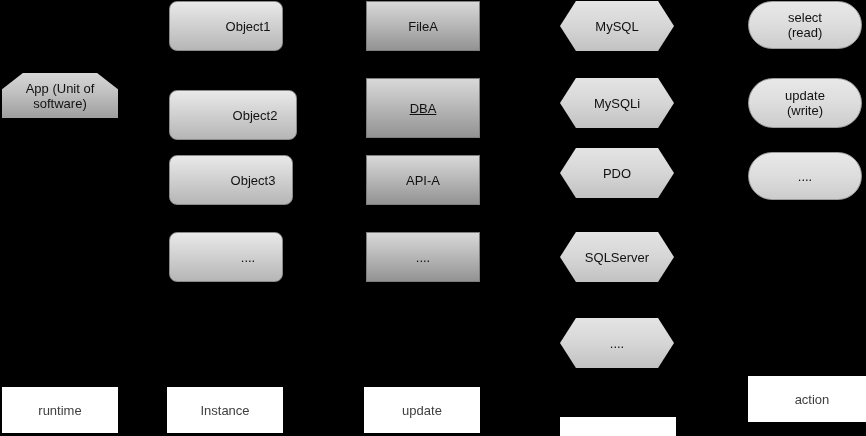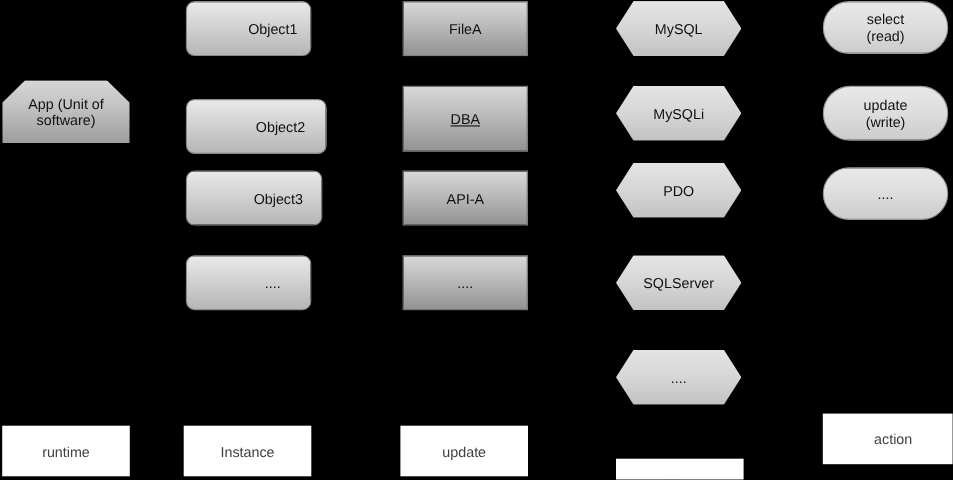--- a/index.html
+++ b/index.html
@@ -86,21 +86,21 @@
     border: none;
     font-size: 13px;
     box-sizing: border-box;
   }
 </style>
 </head>
 <body>
 
 <div id="canvas">
 
-  <div class="node shape-chamfer" style="left:2px; top:73px; width:116px; height:57px;">App (Unit of
+  <div class="node shape-chamfer" style="left:2px; top:73px; width:116px; height:45px;">App (Unit of
 software)</div>
 
   <div class="node shape-roundrect" style="left:169px; top:1px; width:114px; height:50px;">Object1</div>
 
   <div class="node shape-roundrect" style="left:169px; top:90px; width:128px; height:50px;">Object2</div>
 
   <div class="node shape-roundrect" style="left:169px; top:155px; width:124px; height:50px;">Object3</div>
 
   <div class="node shape-roundrect" style="left:169px; top:232px; width:114px; height:50px;">....</div>
 

